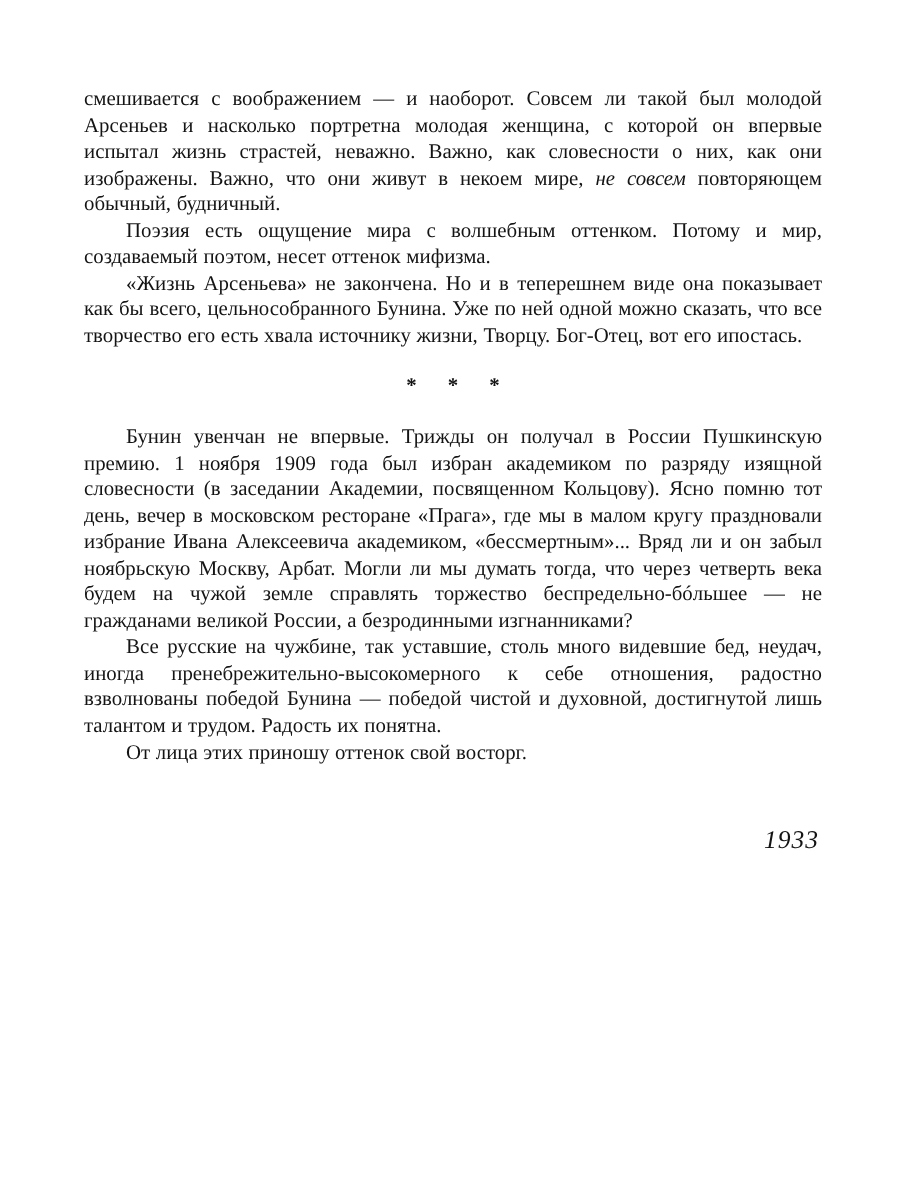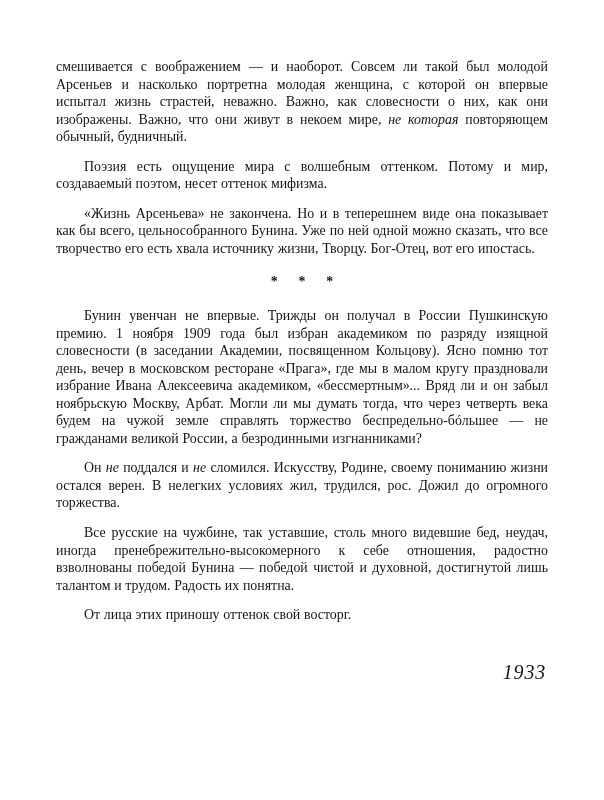--- a/index.html
+++ b/index.html
@@ -44,21 +44,21 @@
     text-indent: 28px;
     hyphens: manual;
     word-spacing: 0.02em;
   }
 
   p.para.no-indent {
     text-indent: 0;
   }
 
   p.para + p.para {
-    margin-top: 12px;
+    margin-top: 0;
   }
 
   em.it {
     font-style: italic;
   }
 
   .divider {
     margin: 0;
     padding: 0;
     font-size: 13.9px;
@@ -68,43 +68,42 @@
     letter-spacing: 0.62em;
     padding-top: 16px;
     padding-bottom: 16px;
     padding-left: 0.62em;
     font-weight: 700;
   }
 
   .date-line {
     margin: 0;
     padding: 0;
-    font-size: 20px;
+    font-size: 17px;
     line-height: 17.55px;
     text-align: right;
     text-indent: 0;
     font-style: italic;
     padding-top: 40px;
     padding-right: 2px;
     letter-spacing: 0.04em;
   }
 </style>
 </head>
 <body>
 
 <div id="page">
   <div id="text-block">
 
-    <p class="para no-indent" id="para-1"><span>смешивается с воображением — и наоборот. Совсем ли такой был моло­дой Арсеньев и насколько портретна молодая женщина, с которой он впервые испытал жизнь страстей, неважно. Важно, как словесности о них, как они изображены. Важно, что они живут в некоем мире, </span><em class="it">не которая</em><span> повторяющем обычный, будничный.</span></p>
+    <p class="para no-indent" id="para-1"><span>смешивается с воображением — и наоборот. Совсем ли такой был моло­дой Арсеньев и насколько портретна молодая женщина, с которой он впервые испытал жизнь страстей, неважно. Важно, как словесности о них, как они изображены. Важно, что они живут в некоем мире, </span><em class="it">не совсем</em><span> повторяющем обычный, будничный.</span></p>
     <p class="para" id="para-2"><span>Поэзия есть ощущение мира с волшебным оттенком. Потому и мир, создаваемый поэтом, несет оттенок мифизма.</span></p>
     <p class="para" id="para-3"><span>«Жизнь Арсеньева» не закончена. Но и в теперешнем виде она по­казывает как бы всего, цельнособранного Бунина. Уже по ней одной можно сказать, что все творчество его есть хвала источнику жизни, Творцу. Бог-Отец, вот его ипостась.</span></p>
 
     <p class="divider">* * *</p>
 
     <p class="para" id="para-5"><span>Бунин увенчан не впервые. Трижды он получал в России Пушкинс­кую премию. 1 ноября 1909 года был избран академиком по разряду изя­щной словесности (в заседании Академии, посвященном Кольцову). Яс­но помню тот день, вечер в московском ресторане «Прага», где мы в малом кругу праздновали избрание Ивана Алексеевича академиком, «бессмертным»... Вряд ли и он забыл ноябрьскую Москву, Арбат. Могли ли мы думать тогда, что через четверть века будем на чужой земле спра­влять торжество беспредельно-бóльшее — не гражданами великой Рос­сии, а безродинными изгнанниками?</span></p>
-    <p class="para" id="para-7"><span>Он </span><em class="it">не</em><span> поддался и </span><em class="it">не</em><span> сломился. Искусству, Родине, своему понима­нию жизни остался верен. В нелегких условиях жил, трудился, рос. До­жил до огромного торжества.</span></p>
     <p class="para" id="para-8"><span>Все русские на чужбине, так уставшие, столь много видевшие бед, неудач, иногда пренебрежительно-высокомерного к себе отношения, ра­достно взволнованы победой Бунина — победой чистой и духовной, до­стигнутой лишь талантом и трудом. Радость их понятна.</span></p>
     <p class="para" id="para-10"><span>От лица этих приношу оттенок свой восторг.</span></p>
 
     <p class="date-line">1933</p>
 
   </div>
 </div>
 
 </body></html>

